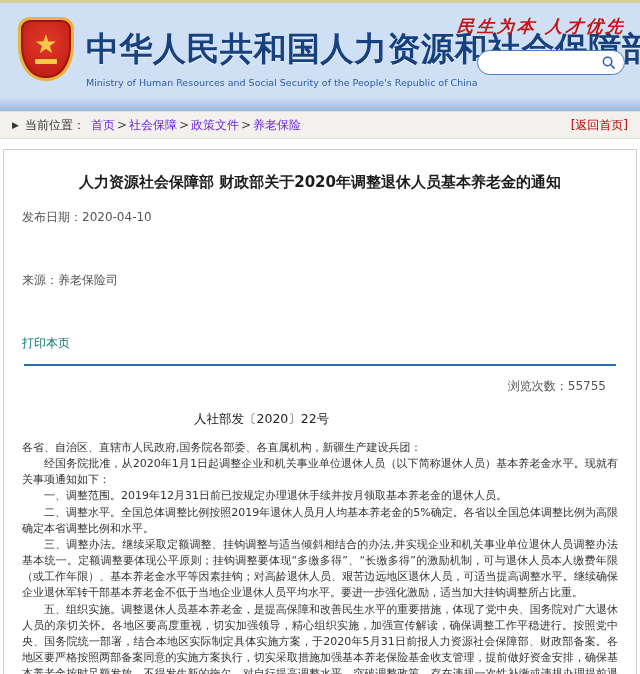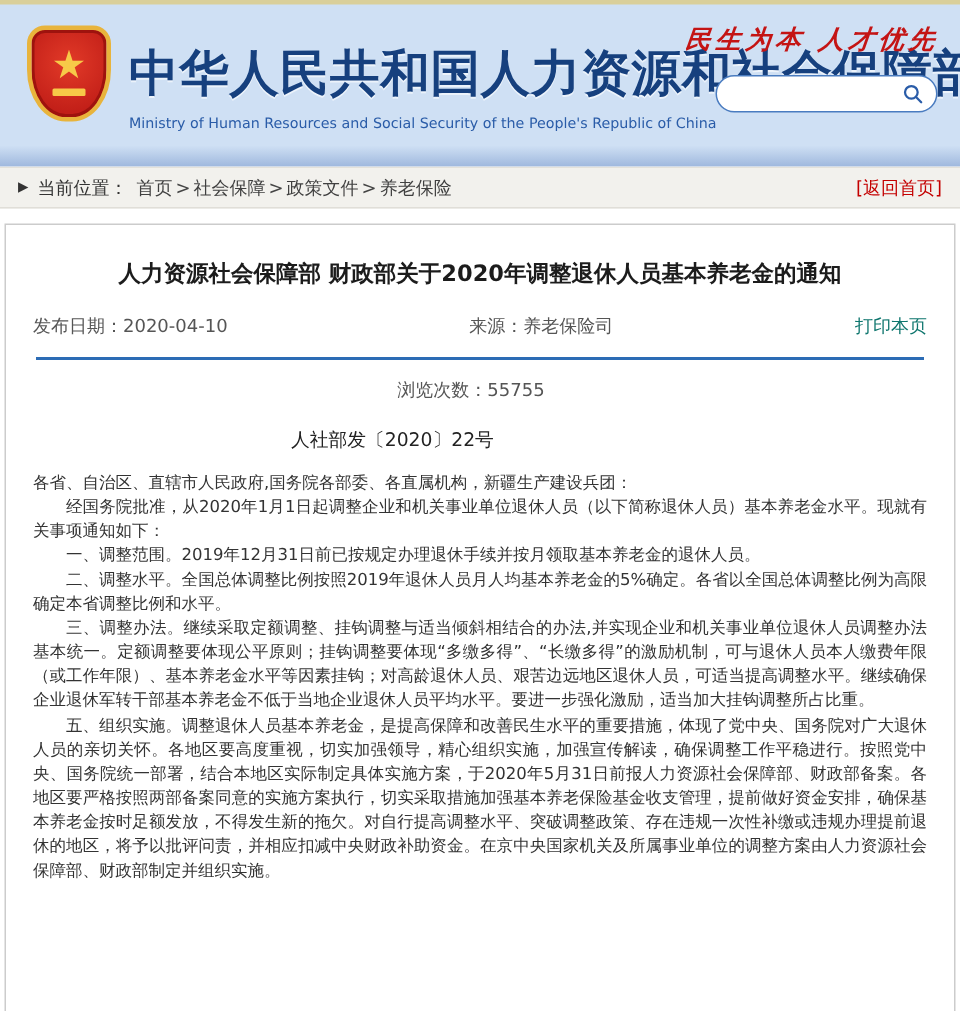--- a/index.html
+++ b/index.html
@@ -82,21 +82,21 @@
     height:28px;
     background:#f2f1ed;
     border-top:1px solid #e3e1da;
     border-bottom:1px solid #e0ded8;
     display:flex; align-items:center;
     padding:0 12px;
     font-size:12px; color:#444;
   }
   .crumb-arrow { font-size:9px; color:#333; margin-right:6px; }
   .crumb-label { font-weight:normal; color:#333; margin-right:6px; }
-  .crumb { color:#404040; cursor:pointer; }
+  .crumb { color:#6d28d9; cursor:pointer; }
   .crumb-sep { color:#444; margin:0 2px; }
   .crumb-spacer { flex:1; }
   .return-home { color:#c40000; cursor:pointer; font-size:12px; }
 
   
   .content-box {
     margin:10px 3px 0 3px;
     border:1px solid #cccccc;
     background:#ffffff;
     position:relative;
@@ -107,26 +107,27 @@
     text-align:center;
     font-size:15px; font-weight:bold; color:#1c1c1c;
     margin:4px 36px 16px 36px;
     line-height:1.4;
   }
   .meta-row {
     display:flex; justify-content:space-between;
     gap:46px;
     font-size:12px; color:#555;
     margin-bottom:12px;
+    flex-direction:column;
   }
   .meta-item { white-space:nowrap; }
   .meta-print { cursor:pointer; color:#0f766e; }
   .divider { height:2px; background:#2c6cb5; margin:0 2px; }
   .views-row {
-    text-align:center; font-size:12px; color:#555;
+    text-align:right; font-size:12px; color:#555;
     margin:12px 12px 0 0;
   }
   .doc-number {
     font-size:12.5px; color:#222;
     margin:16px 0 12px 172px;
   }
   .article-body p {
     font-size:11px; color:#333;
     line-height:1.47;
     text-indent:2em;

